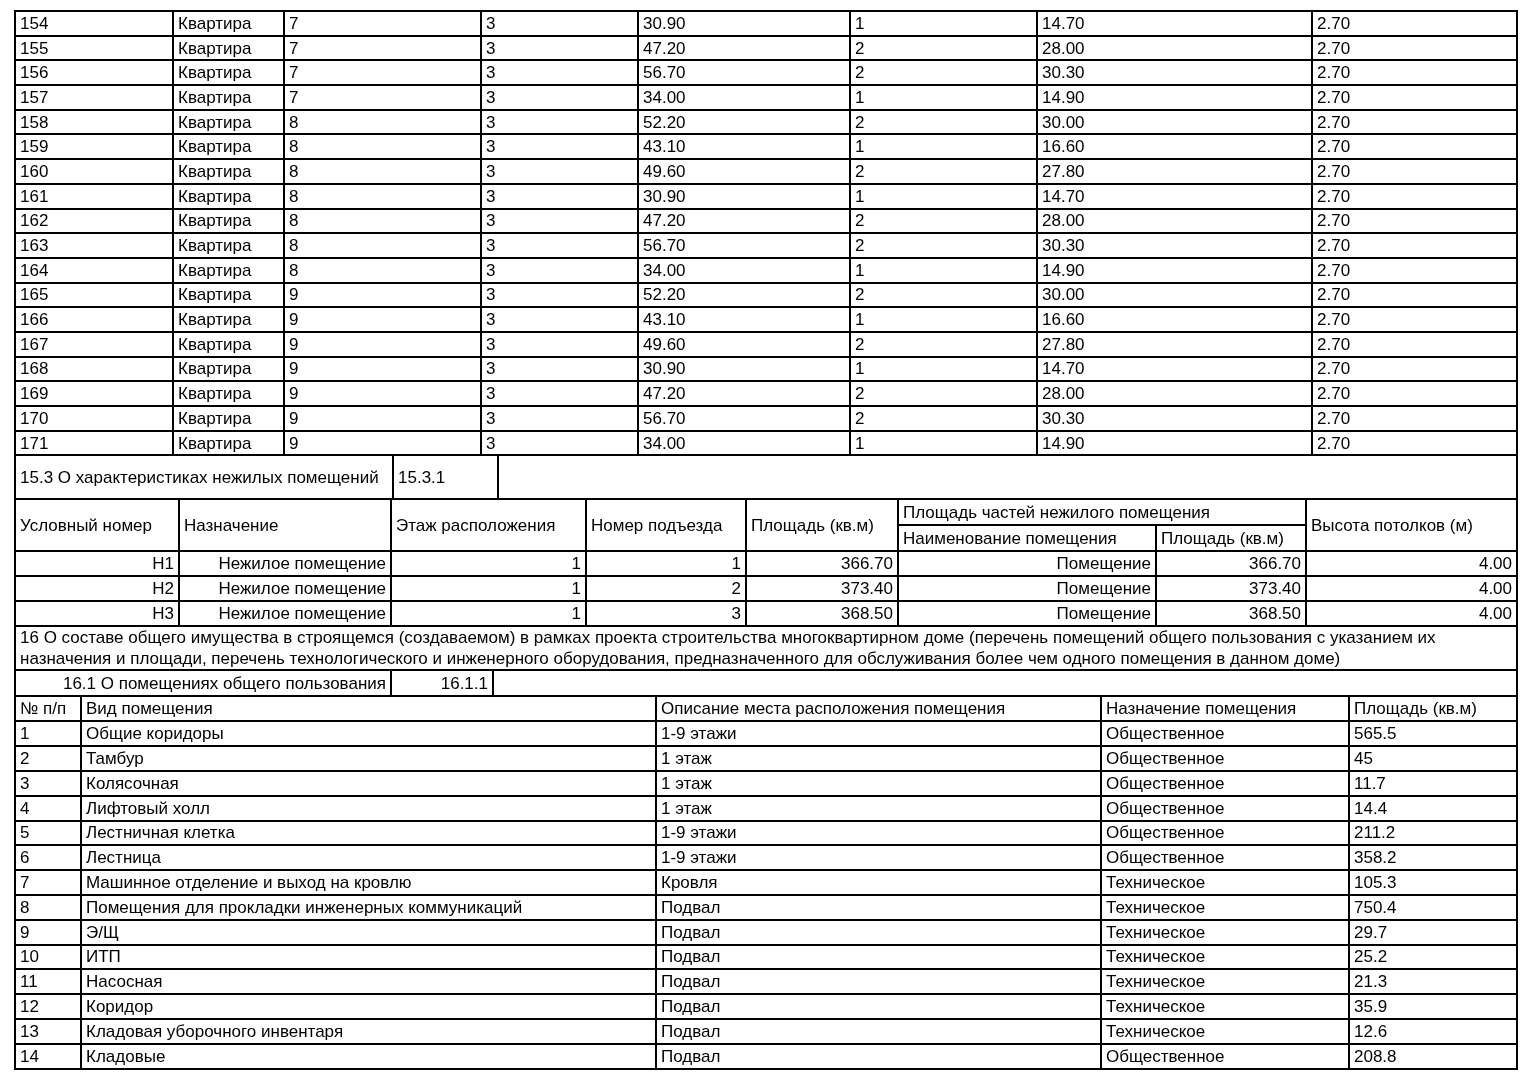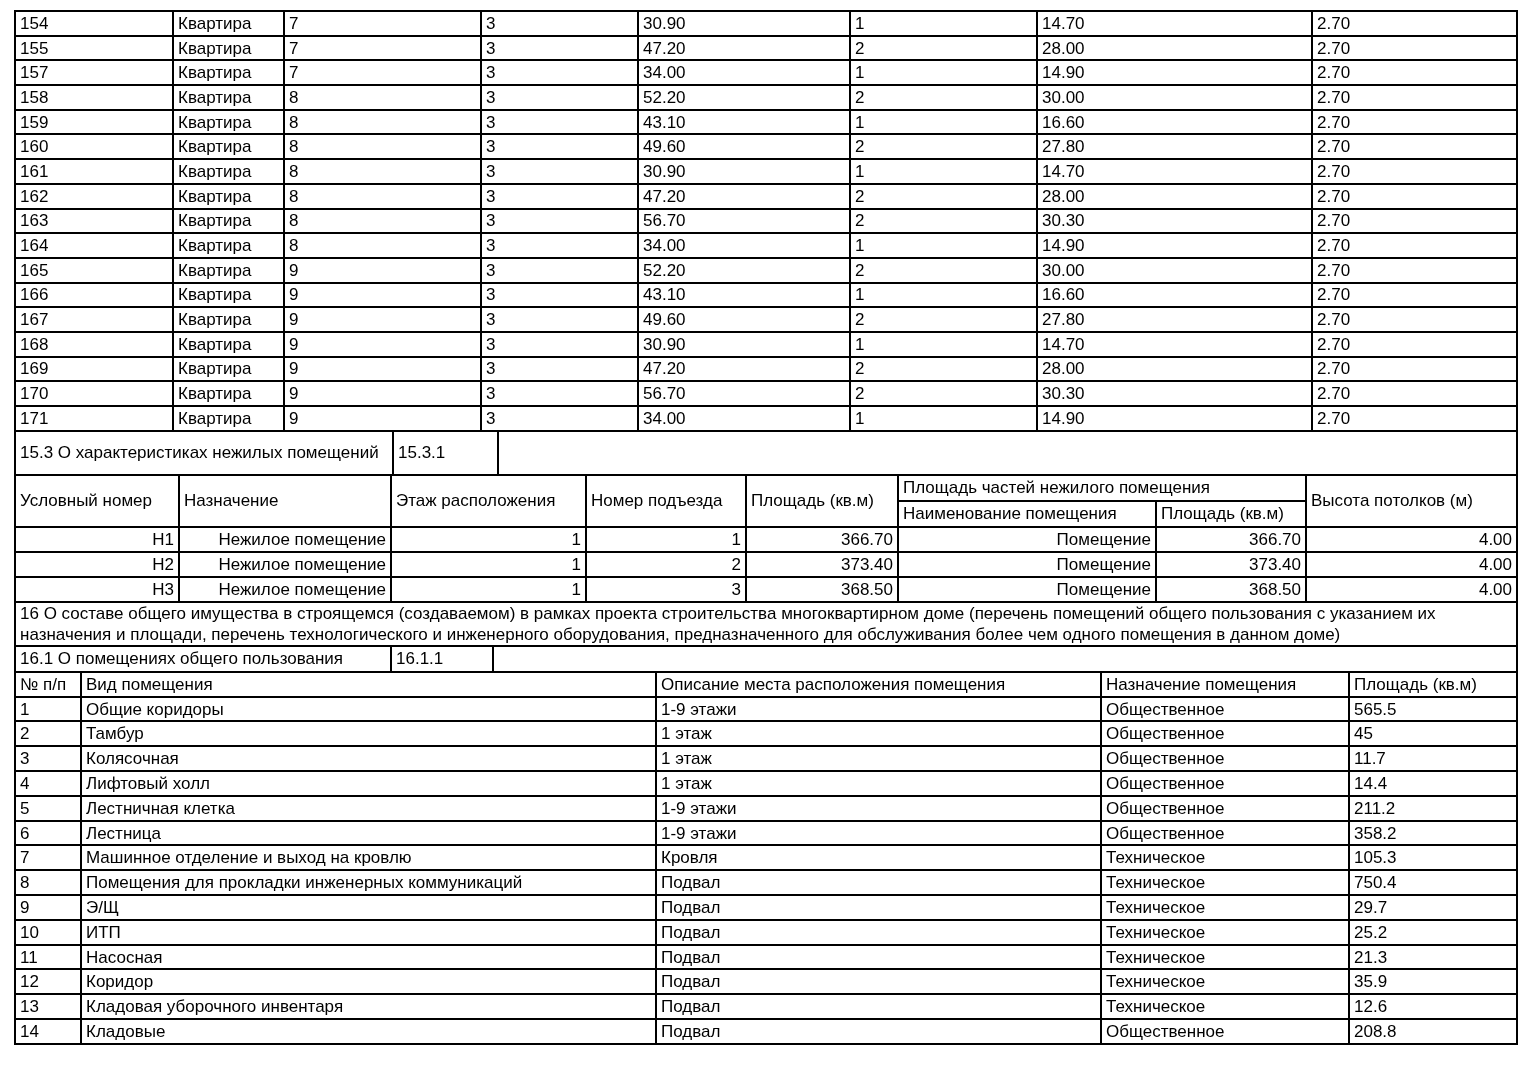--- a/index.html
+++ b/index.html
@@ -36,21 +36,21 @@
     line-height: 21px;
   }
   .t-apart td   { height: 22.7px; }
   .t-nonres td  { height: 23px; text-align: right; }
   .t-nonres th  { height: 24px; }
   .t-common td  { height: 22.8px; }
   .t-common th  { height: 23px; }
   .wrap { white-space: normal !important; border-radius: 7px; }
   .sec-title { height: 42px; }
   .sec16 { height: 40px; padding: 2px 4px; }
-  .row-16-1 td { height: 24px; }
+  .row-16-1 td { height: 24px; text-align: right; }
 </style>
 </head>
 <body>
 
 <div class="doc">
 
   <table class="t t-apart">
     <colgroup>
       <col style="width:158px">
         <col style="width:111px">
@@ -73,20 +73,30 @@
           <td>2.70</td>
         </tr>
         <tr>
           <td>155</td>
           <td>Квартира</td>
           <td>7</td>
           <td>3</td>
           <td>47.20</td>
           <td>2</td>
           <td>28.00</td>
+          <td>2.70</td>
+        </tr>
+        <tr>
+          <td>156</td>
+          <td>Квартира</td>
+          <td>7</td>
+          <td>3</td>
+          <td>56.70</td>
+          <td>2</td>
+          <td>30.30</td>
           <td>2.70</td>
         </tr>
         <tr>
           <td>157</td>
           <td>Квартира</td>
           <td>7</td>
           <td>3</td>
           <td>34.00</td>
           <td>1</td>
           <td>14.90</td>

